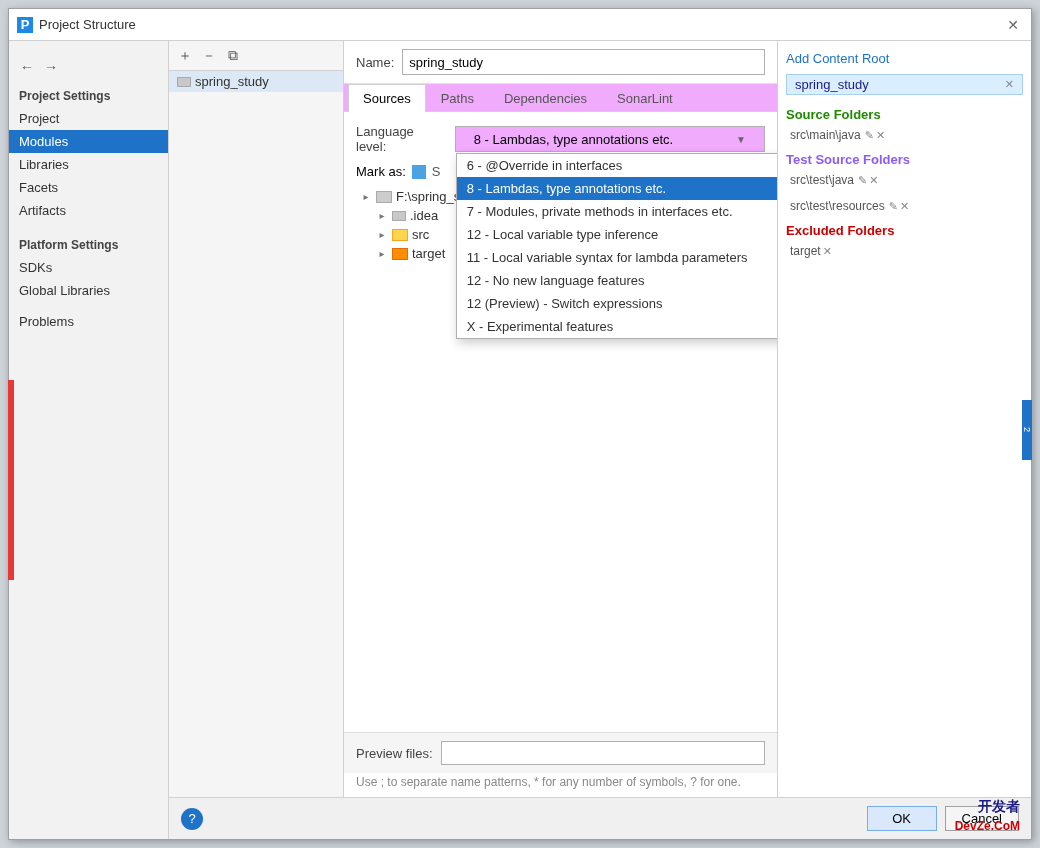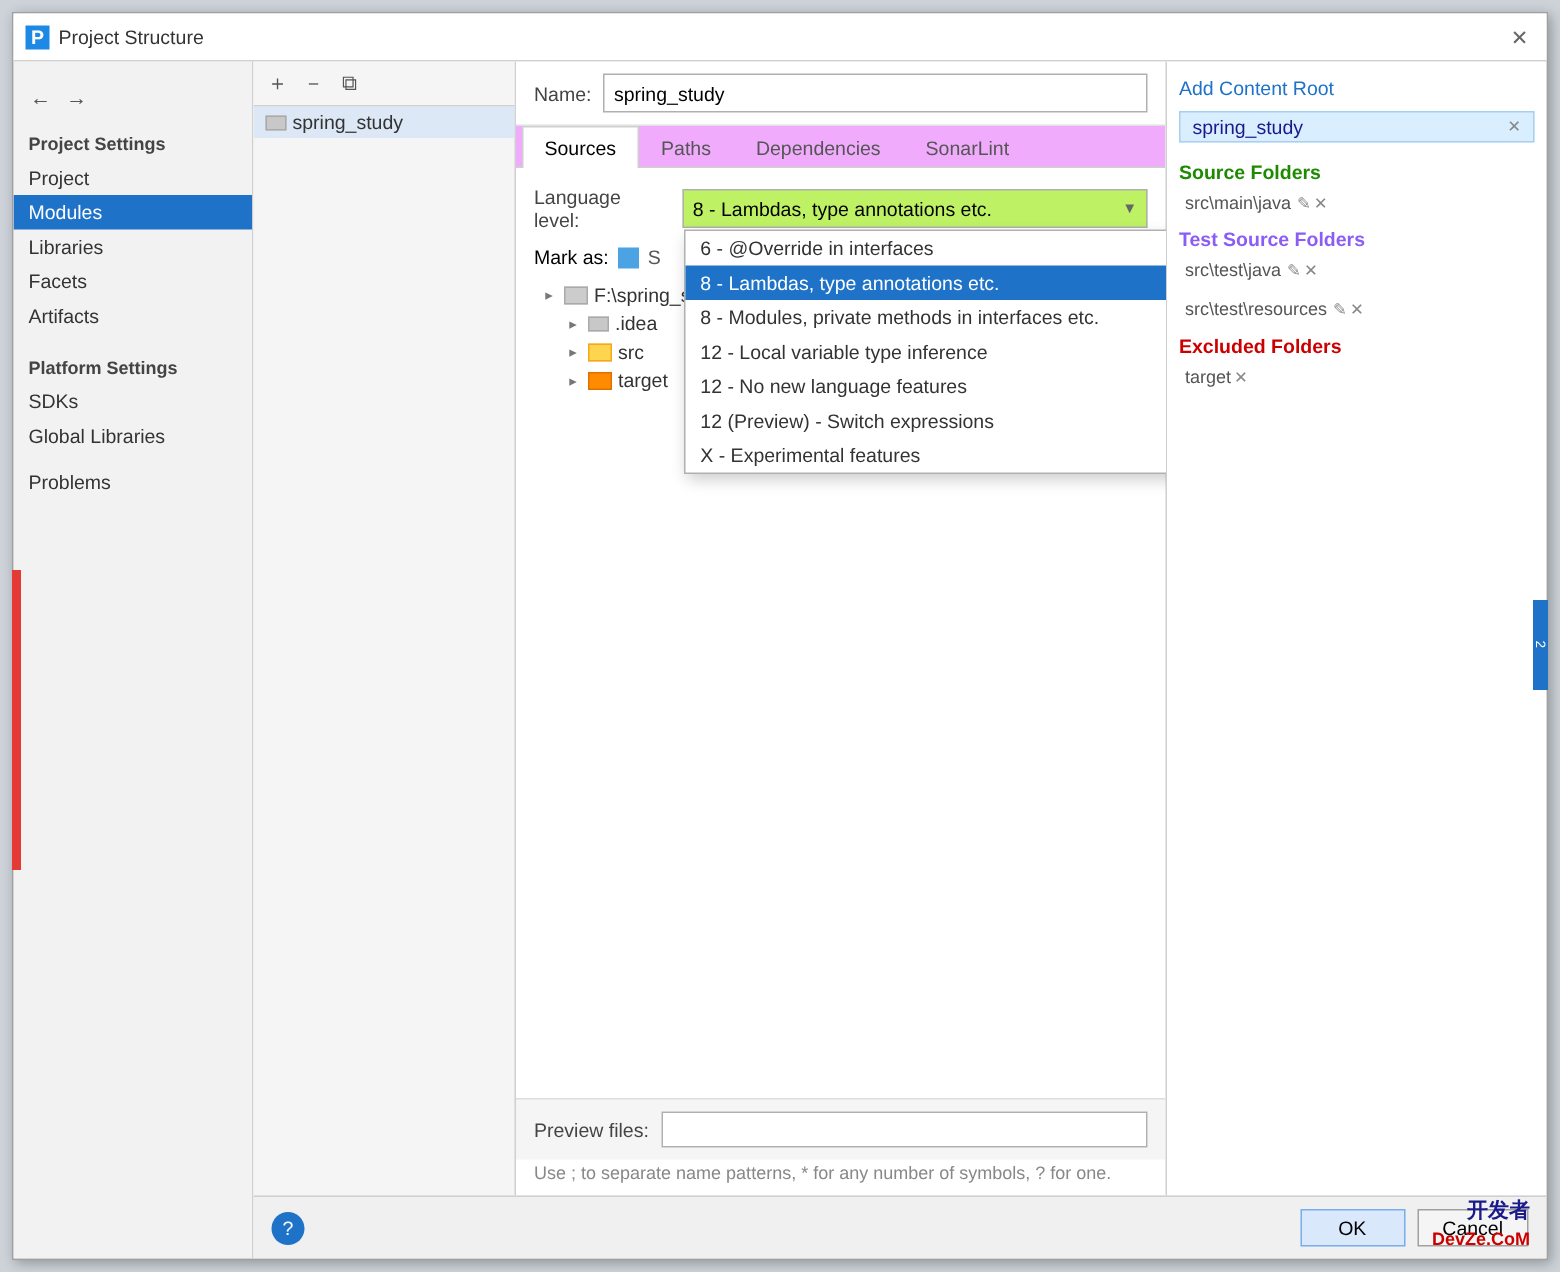--- a/index.html
+++ b/index.html
@@ -226,23 +226,23 @@
       margin-bottom: 10px;
       position: relative;
     }
 
     .language-label { color: #444; }
 
     .language-select {
       width: 320px;
       height: 26px;
       border: 1px solid #b0b0b0;
-      padding: 2px 6px;
-      font-size: 13px;
-      background: #bef264;
+      padding: 2px 18px;
+      font-size: 13px;
+      background: #f0abfc;
       cursor: pointer;
       display: flex;
       align-items: center;
       justify-content: space-between;
       position: relative;
     }
 
     .select-arrow { font-size: 10px; color: #666; }
 
     
@@ -582,22 +582,23 @@
 
             <div class="language-row">
               <span class="language-label">Language level:</span>
               <div class="language-select">
                 <span>8 - Lambdas, type annotations etc.</span>
                 <span class="select-arrow">▼</span>
 
                 <div class="dropdown-overlay">
                   <div class="dropdown-item">6 - @Override in interfaces</div>
                   <div class="dropdown-item selected">8 - Lambdas, type annotations etc.</div>
-                  <div class="dropdown-item">8 - Modules, private methods in interfaces etc.</div>
+                  <div class="dropdown-item">7 - Modules, private methods in interfaces etc.</div>
                   <div class="dropdown-item">12 - Local variable type inference</div>
+                  <div class="dropdown-item">11 - Local variable syntax for lambda parameters</div>
                   <div class="dropdown-item">12 - No new language features</div>
                   <div class="dropdown-item">12 (Preview) - Switch expressions</div>
                   <div class="dropdown-item">X - Experimental features</div>
                 </div>
               </div>
             </div>
 
             <div class="mark-row">
               <span class="mark-label">Mark as:</span>
               <div class="mark-icon" style="background:#4ba3e3"></div>

